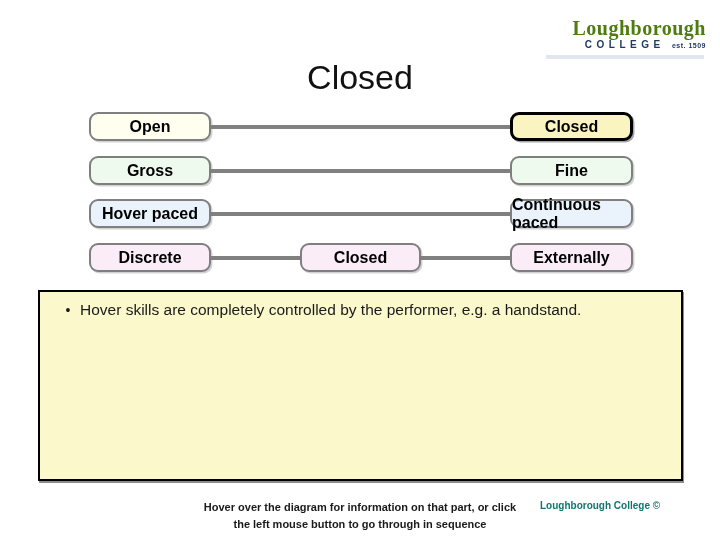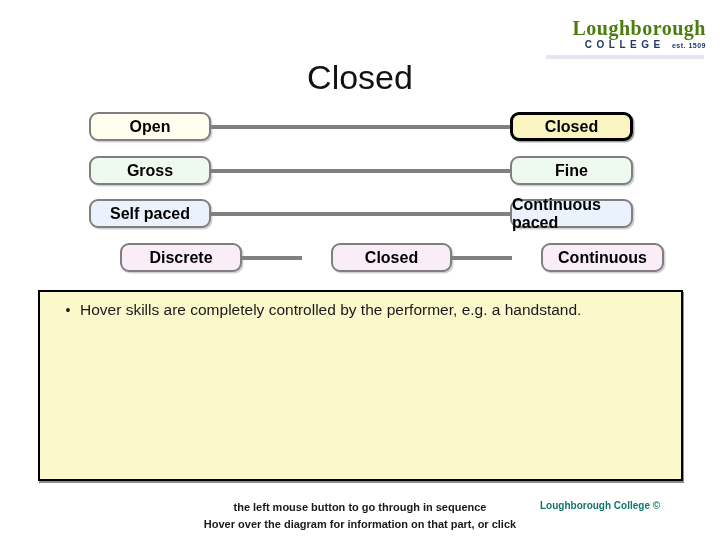--- a/index.html
+++ b/index.html
@@ -27,21 +27,21 @@
     position:absolute;height:29px;box-sizing:border-box;
     border:2px solid #7f7f7f;border-radius:9px;
     display:flex;align-items:center;justify-content:center;
     font-size:16px;font-weight:bold;color:#000;
     box-shadow:1.5px 1.5px 0 rgba(127,127,127,0.35);
     cursor:pointer;background:#fff;z-index:2;
   }
   .col-left  {left:89px;width:122px;}
   .col-right {left:510px;width:123px;}
   .col-mid   {left:300px;width:121px;}
-  .row1{top:112px;} .row2{top:156px;} .row3{top:199px;} .row4{top:243px;margin-left:31px;}
+  .row1{top:112px;} .row2{top:156px;} .row3{top:199px;} .row4{top:243px;}
   .fill-open  {background:#FFFEEF;}
   .fill-closed{background:#F9F4C0;}
   .fill-green {background:#EDFAED;}
   .fill-blue  {background:#EAF2FB;}
   .fill-pink  {background:#FAEDF8;}
   .highlight{border:3px solid #000;box-shadow:1.5px 1.5px 0 rgba(0,0,0,0.35);}
   .connector{position:absolute;height:3.5px;background:#808080;z-index:1;}
   .c1{top:125px;} .c2{top:169px;} .c3{top:212px;} .c4{top:256px;}
   .c-long {left:209px;width:303px;}
   .c-s1{left:209px;width:93px;}
@@ -81,37 +81,37 @@
   <div>
 
     <div class="box col-left row1 fill-open">Open</div>
     <div class="connector c1 c-long"></div>
     <div class="box col-right row1 fill-closed highlight">Closed</div>
 
     <div class="box col-left row2 fill-green">Gross</div>
     <div class="connector c2 c-long"></div>
     <div class="box col-right row2 fill-green">Fine</div>
 
-    <div class="box col-left row3 fill-blue">Self paced</div>
+    <div class="box col-left row3 fill-blue">Hover paced</div>
     <div class="connector c3 c-long"></div>
     <div class="box col-right row3 fill-blue">Continuous paced</div>
 
     <div class="box col-left row4 fill-pink">Discrete</div>
     <div class="connector c4 c-s1"></div>
     <div class="box col-mid row4 fill-pink">Closed</div>
     <div class="connector c4 c-s2"></div>
-    <div class="box col-right row4 fill-pink">Continuous</div>
+    <div class="box col-right row4 fill-pink">Externally</div>
   </div>
 
   <div class="callout">
     <div class="callout-line">
       <span class="bullet">•</span>
       <span>Hover skills are completely controlled by the performer, e.g. a handstand.</span>
     </div>
   </div>
 
   <div class="instruction">
+    <div>Hover over the diagram for information on that part, or click</div>
     <div>the left mouse button to go through in sequence</div>
-    <div>Hover over the diagram for information on that part, or click</div>
   </div>
   <div class="copyright">Loughborough College ©</div>
 
 </div>
 
 </body></html>

